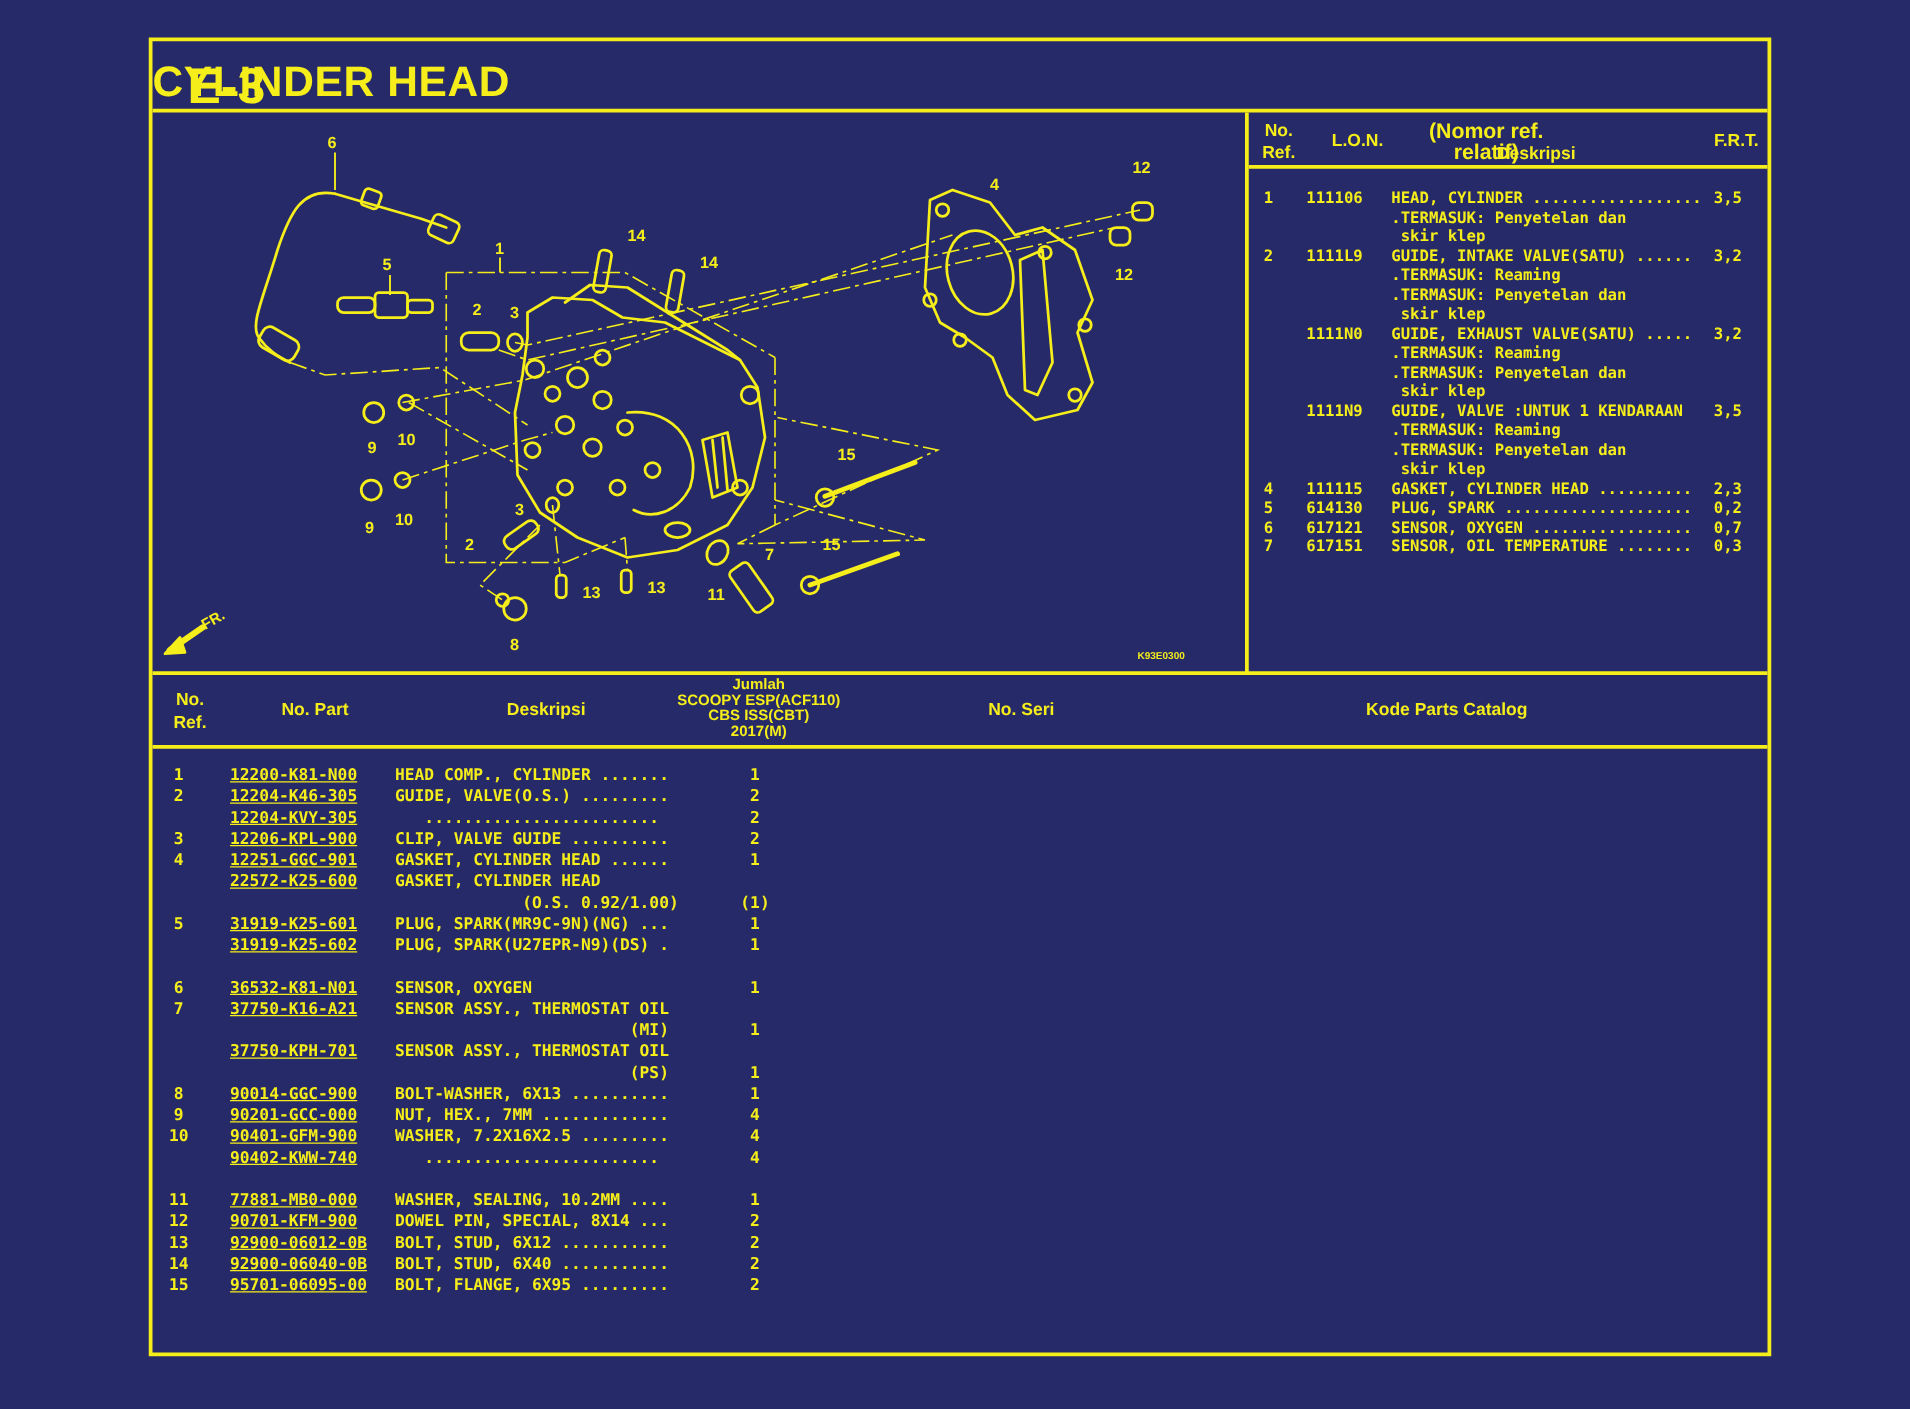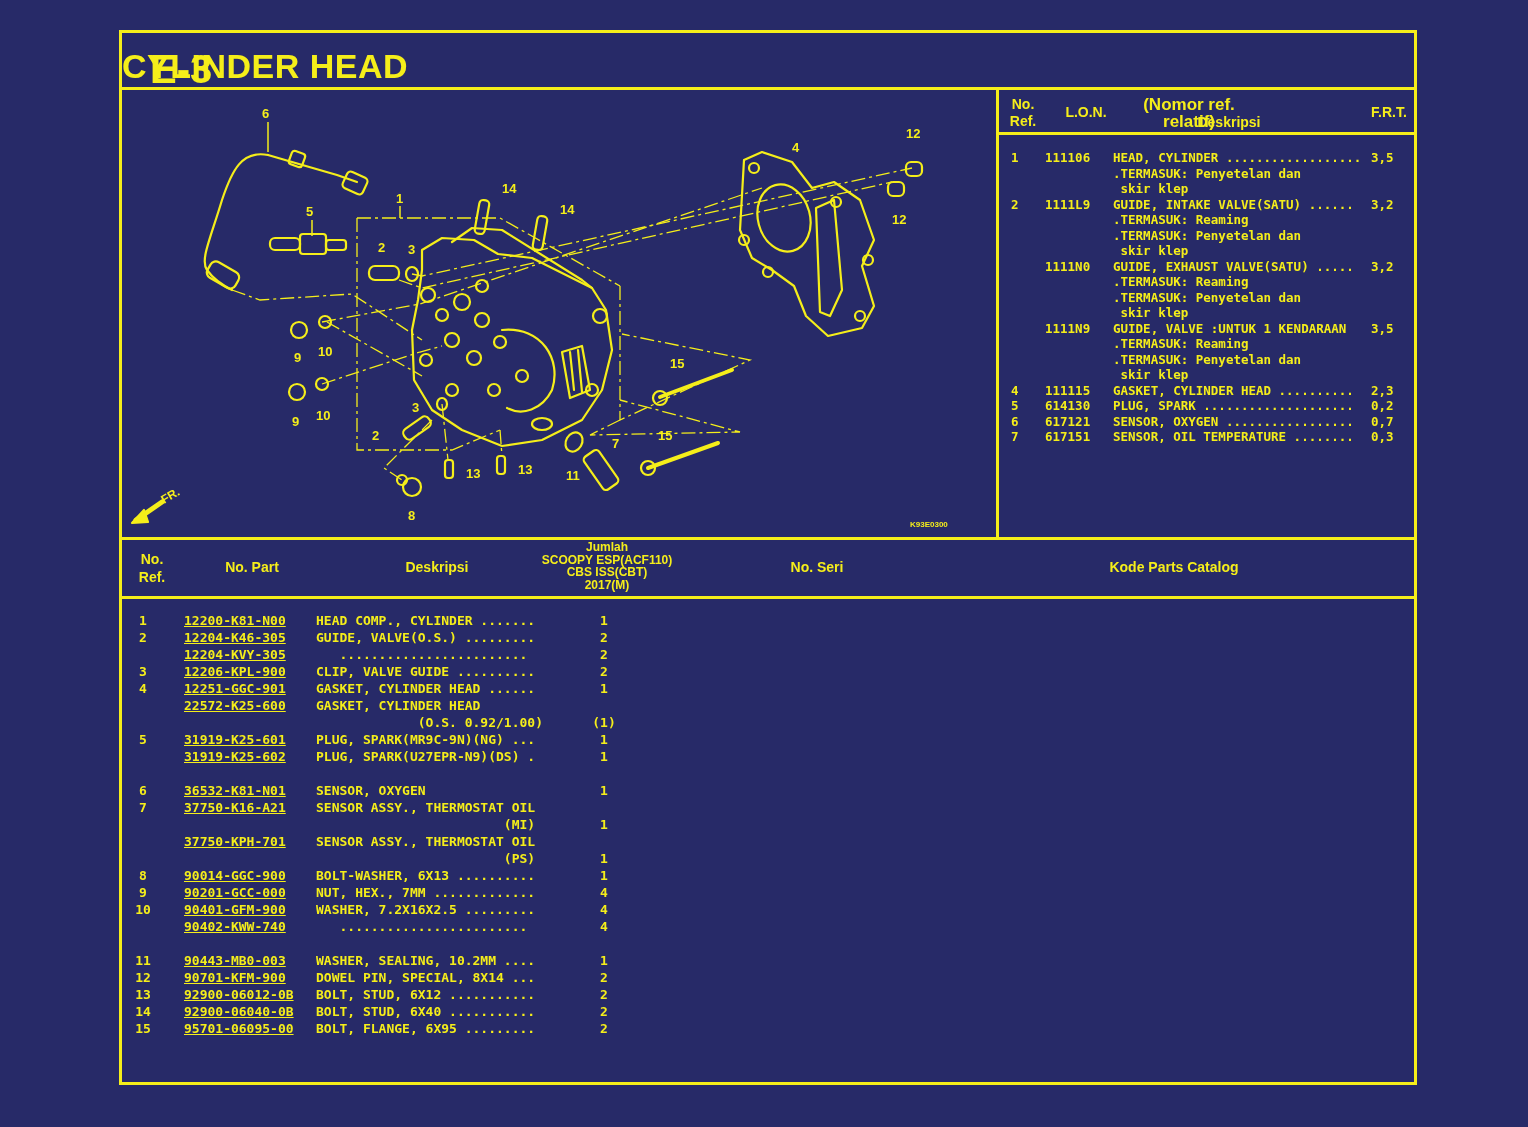--- a/index.html
+++ b/index.html
@@ -203,21 +203,21 @@
     <div class="ph" style="left:8px; top:10px; width:44px;">No. Ref.</div>
     <div class="ph" style="left:80px; top:18px; width:100px;">No. Part</div>
     <div class="ph" style="left:260px; top:18px; width:110px;">Deskripsi</div>
     <div class="ph" style="left:410px; top:1px; width:150px; font-size:12px; line-height:12.5px;">
       <div>Jumlah</div>
       <div>SCOOPY ESP(ACF110)</div>
       <div>CBS ISS(CBT)</div>
       <div>2017(M)</div>
     </div>
     <div class="ph" style="left:640px; top:18px; width:110px;">No. Seri</div>
-    <div class="ph" style="left:962px; top:18px; width:180px;">Kode Parts Catalog</div>
+    <div class="ph" style="left:920px; top:18px; width:180px;text-align:right;">Kode Parts Catalog</div>
   </div>
   <div class="hline" style="top:563px"></div>
 
   <div class="parts-body">
     <div class="prow mono" style="top:12px"><span class="ref">1</span><span class="pn">12200-K81-N00</span><span class="desc">HEAD COMP., CYLINDER .......</span><span class="qty">1</span></div>
     <div class="prow mono" style="top:29px"><span class="ref">2</span><span class="pn">12204-K46-305</span><span class="desc">GUIDE, VALVE(O.S.) .........</span><span class="qty">2</span></div>
     <div class="prow mono" style="top:46px"><span class="ref"></span><span class="pn">12204-KVY-305</span><span class="desc">   ........................</span><span class="qty">2</span></div>
     <div class="prow mono" style="top:63px"><span class="ref">3</span><span class="pn">12206-KPL-900</span><span class="desc">CLIP, VALVE GUIDE ..........</span><span class="qty">2</span></div>
     <div class="prow mono" style="top:80px"><span class="ref">4</span><span class="pn">12251-GGC-901</span><span class="desc">GASKET, CYLINDER HEAD ......</span><span class="qty">1</span></div>
     <div class="prow mono" style="top:97px"><span class="ref"></span><span class="pn">22572-K25-600</span><span class="desc">GASKET, CYLINDER HEAD</span><span class="qty"></span></div>
@@ -228,19 +228,19 @@
     <div class="prow mono" style="top:182px"><span class="ref">6</span><span class="pn">36532-K81-N01</span><span class="desc">SENSOR, OXYGEN</span><span class="qty">1</span></div>
     <div class="prow mono" style="top:199px"><span class="ref">7</span><span class="pn">37750-K16-A21</span><span class="desc">SENSOR ASSY., THERMOSTAT OIL</span><span class="qty"></span></div>
     <div class="prow mono" style="top:216px"><span class="ref"></span><span class="pn"></span><span class="desc">                        (MI)</span><span class="qty">1</span></div>
     <div class="prow mono" style="top:233px"><span class="ref"></span><span class="pn">37750-KPH-701</span><span class="desc">SENSOR ASSY., THERMOSTAT OIL</span><span class="qty"></span></div>
     <div class="prow mono" style="top:250px"><span class="ref"></span><span class="pn"></span><span class="desc">                        (PS)</span><span class="qty">1</span></div>
     <div class="prow mono" style="top:267px"><span class="ref">8</span><span class="pn">90014-GGC-900</span><span class="desc">BOLT-WASHER, 6X13 ..........</span><span class="qty">1</span></div>
     <div class="prow mono" style="top:284px"><span class="ref">9</span><span class="pn">90201-GCC-000</span><span class="desc">NUT, HEX., 7MM .............</span><span class="qty">4</span></div>
     <div class="prow mono" style="top:301px"><span class="ref">10</span><span class="pn">90401-GFM-900</span><span class="desc">WASHER, 7.2X16X2.5 .........</span><span class="qty">4</span></div>
     <div class="prow mono" style="top:318px"><span class="ref"></span><span class="pn">90402-KWW-740</span><span class="desc">   ........................</span><span class="qty">4</span></div>
     <div class="prow mono" style="top:335px"><span class="ref"></span><span class="pn"></span><span class="desc"></span><span class="qty"></span></div>
-    <div class="prow mono" style="top:352px"><span class="ref">11</span><span class="pn">90443-MB0-003</span><span class="desc">WASHER, SEALING, 10.2MM ....</span><span class="qty">1</span></div>
+    <div class="prow mono" style="top:352px"><span class="ref">11</span><span class="pn">77881-MB0-000</span><span class="desc">WASHER, SEALING, 10.2MM ....</span><span class="qty">1</span></div>
     <div class="prow mono" style="top:369px"><span class="ref">12</span><span class="pn">90701-KFM-900</span><span class="desc">DOWEL PIN, SPECIAL, 8X14 ...</span><span class="qty">2</span></div>
     <div class="prow mono" style="top:386px"><span class="ref">13</span><span class="pn">92900-06012-0B</span><span class="desc">BOLT, STUD, 6X12 ...........</span><span class="qty">2</span></div>
     <div class="prow mono" style="top:403px"><span class="ref">14</span><span class="pn">92900-06040-0B</span><span class="desc">BOLT, STUD, 6X40 ...........</span><span class="qty">2</span></div>
     <div class="prow mono" style="top:420px"><span class="ref">15</span><span class="pn">95701-06095-00</span><span class="desc">BOLT, FLANGE, 6X95 .........</span><span class="qty">2</span></div>
   </div>
 </div>
 
 </body></html>

